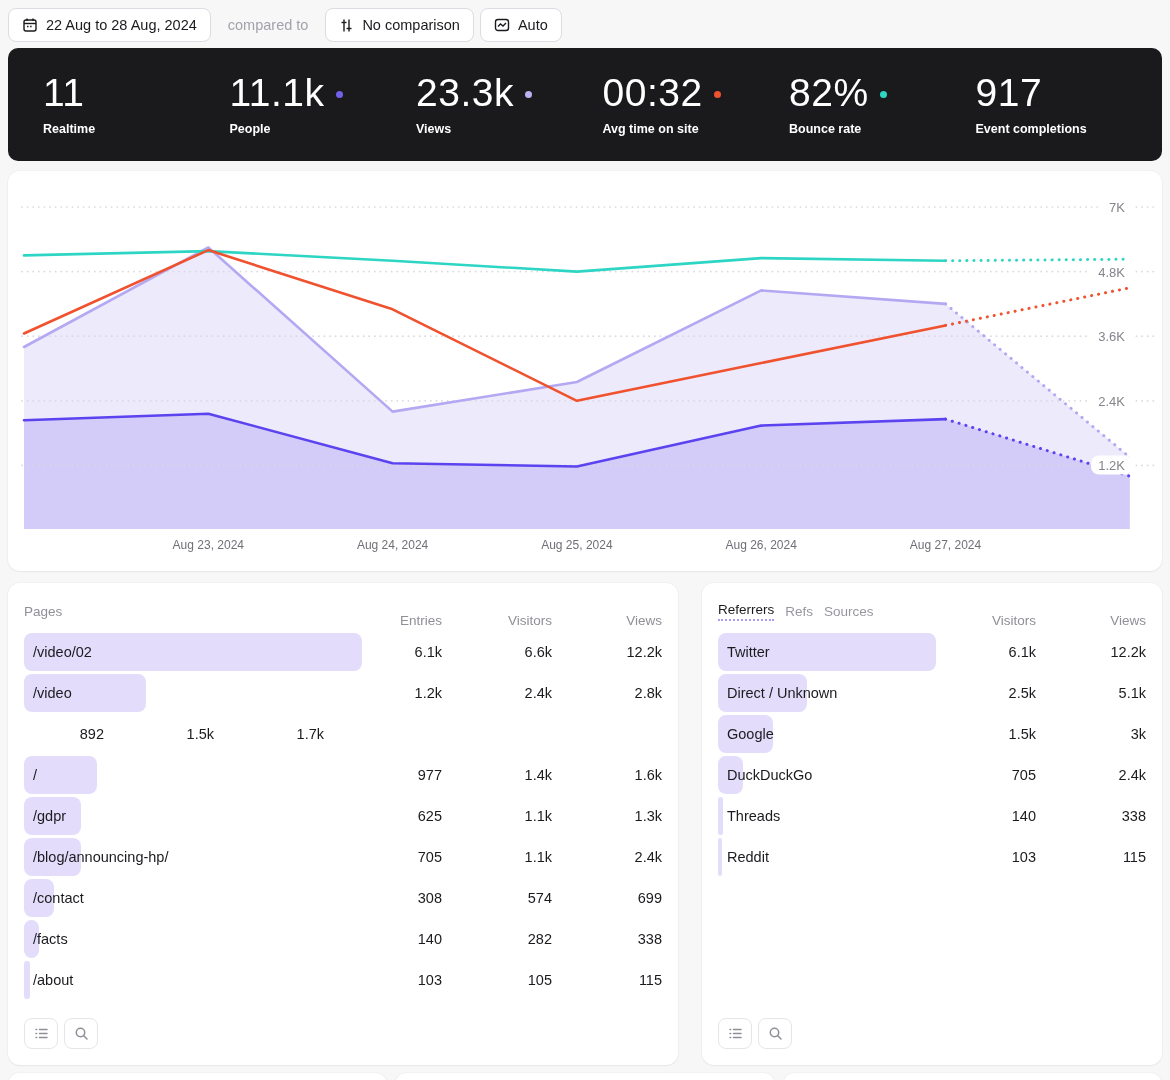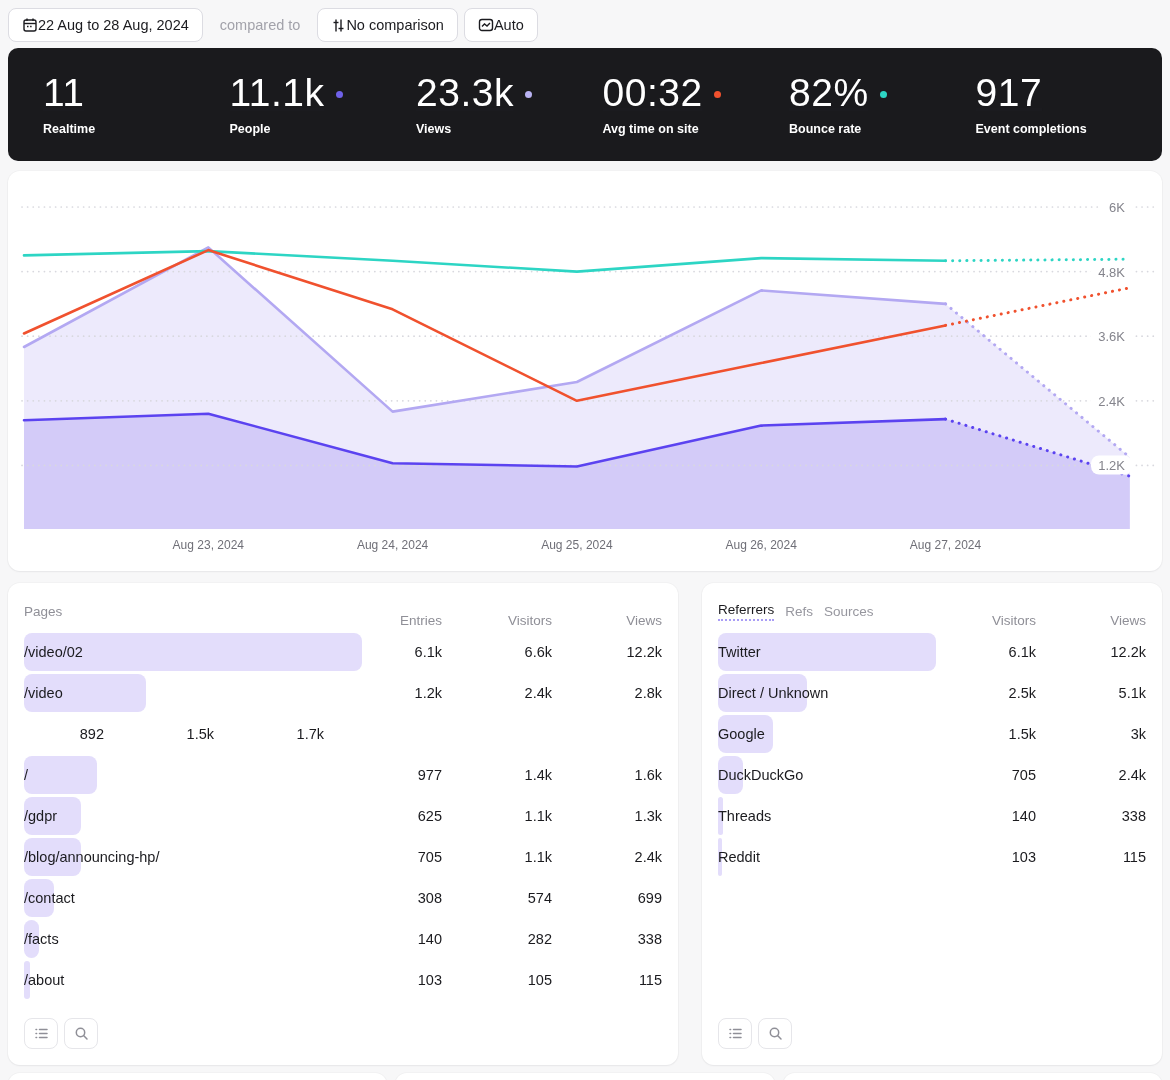--- a/index.html
+++ b/index.html
@@ -7,21 +7,21 @@
   body {
     background:#f7f7f8;
     font-family:"Liberation Sans", sans-serif;
     color:#1b1b1f;
   }
   .page { padding:0 8px; }
 
   
   .toolbar { display:flex; align-items:center; margin:8px 0 6px 0; height:34px; }
   .btn {
-    display:inline-flex; align-items:center; gap:0;
+    display:inline-flex; align-items:center; gap:8px;
     background:#fff; border:1px solid #dcdce2; border-radius:8px;
     height:34px; padding:0 13px; font-size:14.5px; color:#1b1b1f;
     cursor:pointer; white-space:nowrap;
   }
   .btn svg { flex:0 0 auto; }
   .muted-text { color:#a2a2aa; font-size:14.5px; margin:0 17px; }
   .gap6 { width:6px; }
 
   
   .statsbar {
@@ -69,21 +69,21 @@
   .col-visitors { width:110px; }
   .col-views { width:110px; }
   .r-col-visitors { width:100px; }
   .r-col-views { width:110px; }
   .tab { color:#97979f; margin-right:11px; cursor:pointer; }
   .tab.active { color:#1b1b1f; border-bottom:2px dotted #a99df5; padding-bottom:2px; }
   .tbody { margin-top:10px; }
   .trow { display:flex; align-items:center; height:38px; margin-bottom:3px; }
   .tname { flex:1; position:relative; height:38px; display:flex; align-items:center; cursor:pointer; }
   .bar { position:absolute; left:0; top:0; height:100%; background:#e3ddfb; border-radius:8px; min-width:4px; }
-  .tlabel { position:relative; font-size:14.5px; color:#1b1b1f; }
+  .tlabel { position:relative; padding-left:9px; font-size:14.5px; color:#1b1b1f; }
   .tnum { font-size:14.5px; color:#1b1b1f; text-align:right; }
   .card-footer { margin-top:auto; display:flex; gap:6px; }
   .icon-btn {
     width:34px; height:31px; border:1px solid #e6e6ea; border-radius:8px;
     background:#fff; display:flex; align-items:center; justify-content:center; cursor:pointer;
   }
 
   
   .bottom-row { display:flex; gap:8px; margin-top:8px; }
   .bottom-card { flex:1; height:40px; }
@@ -188,21 +188,21 @@
           <path d="M16,176 L200.3,76.4 L384.6,240.6 L568.9,211 L753.2,119.4 L937.5,132.9" fill="none" stroke="#b3a8f2" stroke-width="2.6" stroke-linejoin="round" stroke-linecap="round"></path>
           <path d="M937.5,132.9 L1121.8,286.3" fill="none" stroke="#b3a8f2" stroke-width="3" stroke-dasharray="0.1 7" stroke-linecap="round"></path>
           <path d="M16,84.4 L200.3,80.1 L384.6,89.8 L568.9,100.6 L753.2,87.1 L937.5,89.8" fill="none" stroke="#2dd5c4" stroke-width="2.6" stroke-linejoin="round" stroke-linecap="round"></path>
           <path d="M937.5,89.8 L1121.8,88.2" fill="none" stroke="#2dd5c4" stroke-width="3" stroke-dasharray="0.1 7" stroke-linecap="round"></path>
           <path d="M16,162.5 L200.3,79.1 L384.6,138.3 L568.9,229.8 L753.2,192.1 L937.5,154.4" fill="none" stroke="#f0512e" stroke-width="2.6" stroke-linejoin="round" stroke-linecap="round"></path>
           <path d="M937.5,154.4 L1121.8,116.8" fill="none" stroke="#f0512e" stroke-width="3" stroke-dasharray="0.1 7" stroke-linecap="round"></path>
           <path d="M16,249.2 L200.3,242.7 L384.6,292.2 L568.9,295.5 L753.2,254.6 L937.5,248.1" fill="none" stroke="#5b43f0" stroke-width="2.6" stroke-linejoin="round" stroke-linecap="round"></path>
           <path d="M937.5,248.1 L1121.8,305.2" fill="none" stroke="#5b43f0" stroke-width="3" stroke-dasharray="0.1 7" stroke-linecap="round"></path>
         </svg>
       <div id="chart-labels">
-          <span class="ytick" style="top:36.0px">6K</span>
+          <span class="ytick" style="top:36.0px">7K</span>
           <span class="ytick" style="top:100.6px">4.8K</span>
           <span class="ytick" style="top:165.2px">3.6K</span>
           <span class="ytick" style="top:229.8px">2.4K</span>
           <span class="ytick" style="top:294.4px">1.2K</span>
           <span class="xtick" style="left:200.3px">Aug 23, 2024</span>
           <span class="xtick" style="left:384.6px">Aug 24, 2024</span>
           <span class="xtick" style="left:568.9px">Aug 25, 2024</span>
           <span class="xtick" style="left:753.2px">Aug 26, 2024</span>
           <span class="xtick" style="left:937.5px">Aug 27, 2024</span>
         </div>

